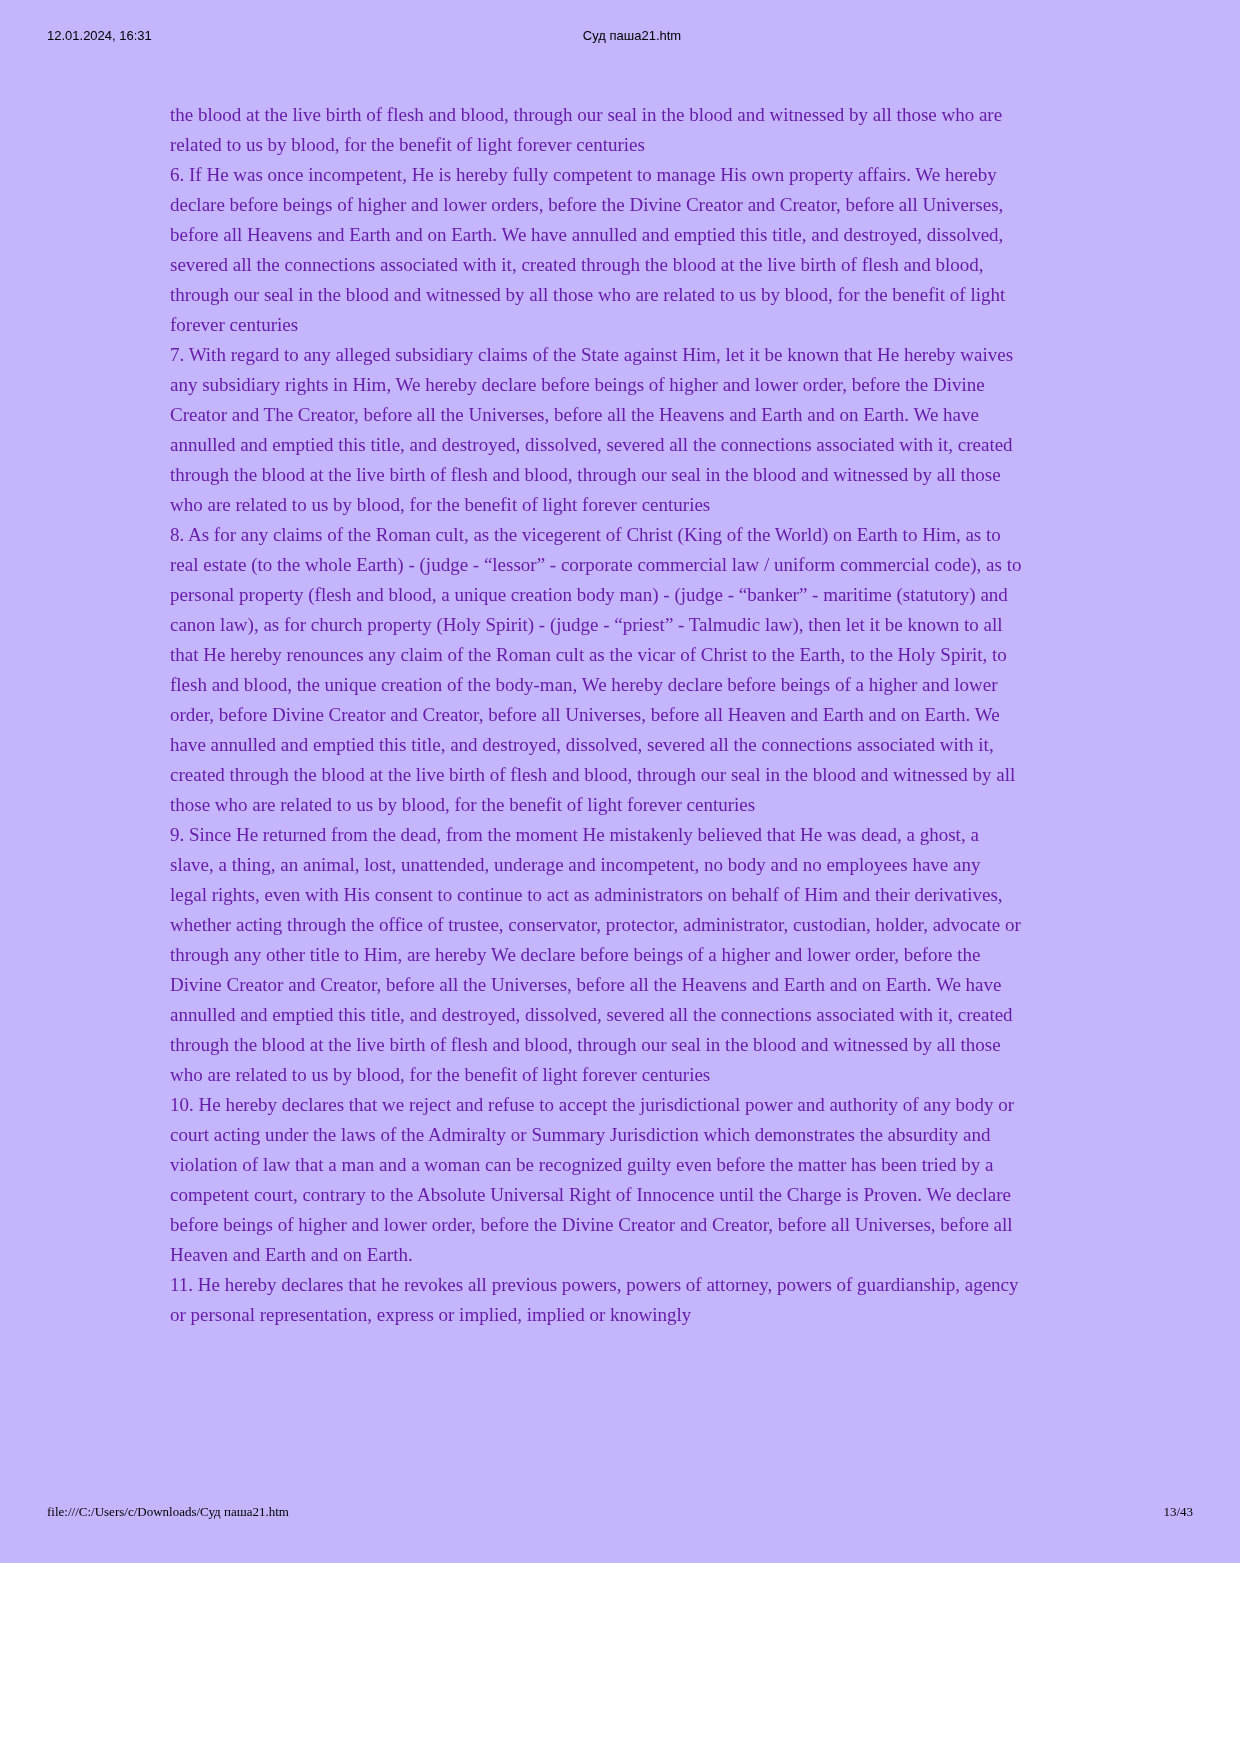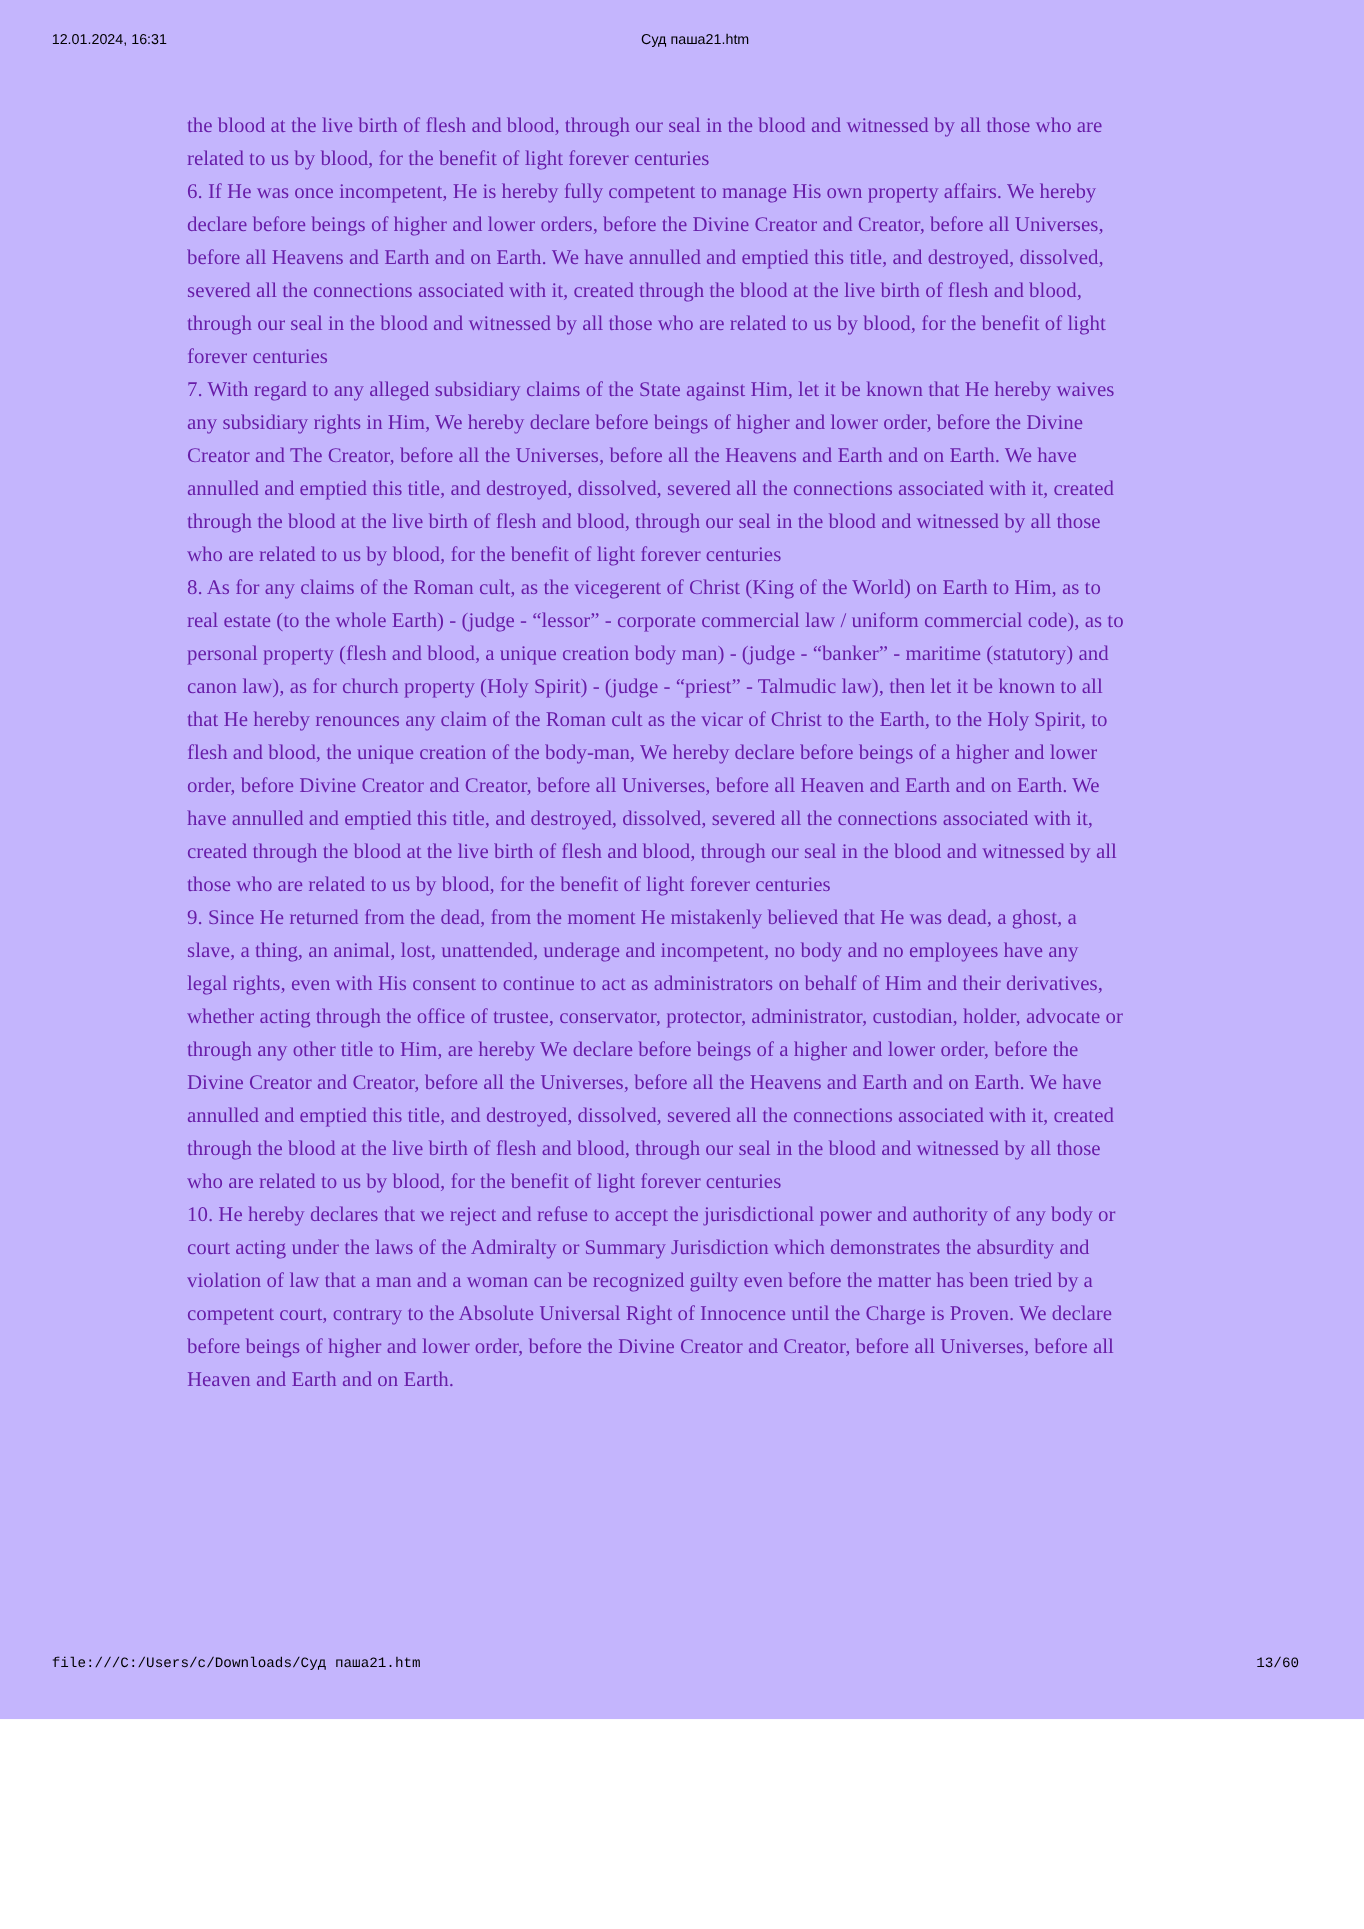--- a/index.html
+++ b/index.html
@@ -50,24 +50,24 @@
     text-align: left;
   }
   .content p {
     margin: 0;
   }
   .content p + p {
   }
   .print-footer {
     position: absolute;
     left: 47px;
-    right: 59px;
+    right: 47px;
     bottom: 41px;
     height: 18px;
-    font-family: Liberation Mono, monospace;
+    font-family: Liberation Serif, serif;
     font-size: 13px;
     color: #000000;
   }
   .print-footer .file-url {
     position: absolute;
     left: 0;
     top: 0;
     white-space: nowrap;
   }
   .print-footer .page-number {
@@ -87,20 +87,21 @@
     <span class="doc-title">Суд паша21.htm</span>
   </div>
 
   <div class="content">
     <p>the blood at the live birth of flesh and blood, through our seal in the blood and witnessed by all those who are related to us by blood, for the benefit of light forever centuries</p>
     <p>6. If He was once incompetent, He is hereby fully competent to manage His own property affairs. We hereby declare before beings of higher and lower orders, before the Divine Creator and Creator, before all Universes, before all Heavens and Earth and on Earth. We have annulled and emptied this title, and destroyed, dissolved, severed all the connections associated with it, created through the blood at the live birth of flesh and blood, through our seal in the blood and witnessed by all those who are related to us by blood, for the benefit of light forever centuries</p>
     <p>7. With regard to any alleged subsidiary claims of the State against Him, let it be known that He hereby waives any subsidiary rights in Him, We hereby declare before beings of higher and lower order, before the Divine Creator and The Creator, before all the Universes, before all the Heavens and Earth and on Earth. We have annulled and emptied this title, and destroyed, dissolved, severed all the connections associated with it, created through the blood at the live birth of flesh and blood, through our seal in the blood and witnessed by all those who are related to us by blood, for the benefit of light forever centuries</p>
     <p>8. As for any claims of the Roman cult, as the vicegerent of Christ (King of the World) on Earth to Him, as to real estate (to the whole Earth) - (judge - “lessor” - corporate commercial law / uniform commercial code), as to personal property (flesh and blood, a unique creation body man) - (judge - “banker” - maritime (statutory) and canon law), as for church property (Holy Spirit) - (judge - “priest” - Talmudic law), then let it be known to all that He hereby renounces any claim of the Roman cult as the vicar of Christ to the Earth, to the Holy Spirit, to flesh and blood, the unique creation of the body-man, We hereby declare before beings of a higher and lower order, before Divine Creator and Creator, before all Universes, before all Heaven and Earth and on Earth. We have annulled and emptied this title, and destroyed, dissolved, severed all the connections associated with it, created through the blood at the live birth of flesh and blood, through our seal in the blood and witnessed by all those who are related to us by blood, for the benefit of light forever centuries</p>
     <p>9. Since He returned from the dead, from the moment He mistakenly believed that He was dead, a ghost, a slave, a thing, an animal, lost, unattended, underage and incompetent, no body and no employees have any legal rights, even with His consent to continue to act as administrators on behalf of Him and their derivatives, whether acting through the office of trustee, conservator, protector, administrator, custodian, holder, advocate or through any other title to Him, are hereby We declare before beings of a higher and lower order, before the Divine Creator and Creator, before all the Universes, before all the Heavens and Earth and on Earth. We have annulled and emptied this title, and destroyed, dissolved, severed all the connections associated with it, created through the blood at the live birth of flesh and blood, through our seal in the blood and witnessed by all those who are related to us by blood, for the benefit of light forever centuries</p>
     <p>10. He hereby declares that we reject and refuse to accept the jurisdictional power and authority of any body or court acting under the laws of the Admiralty or Summary Jurisdiction which demonstrates the absurdity and violation of law that a man and a woman can be recognized guilty even before the matter has been tried by a competent court, contrary to the Absolute Universal Right of Innocence until the Charge is Proven. We declare before beings of higher and lower order, before the Divine Creator and Creator, before all Universes, before all Heaven and Earth and on Earth.</p>
+    <p>11. He hereby declares that he revokes all previous powers, powers of attorney, powers of guardianship, agency or personal representation, express or implied, implied or knowingly</p>
   </div>
 
   <div class="print-footer">
     <span class="file-url">file:///C:/Users/c/Downloads/Суд паша21.htm</span>
-    <span class="page-number">13/60</span>
+    <span class="page-number">13/43</span>
   </div>
 
 </div>
 
 </body></html>

